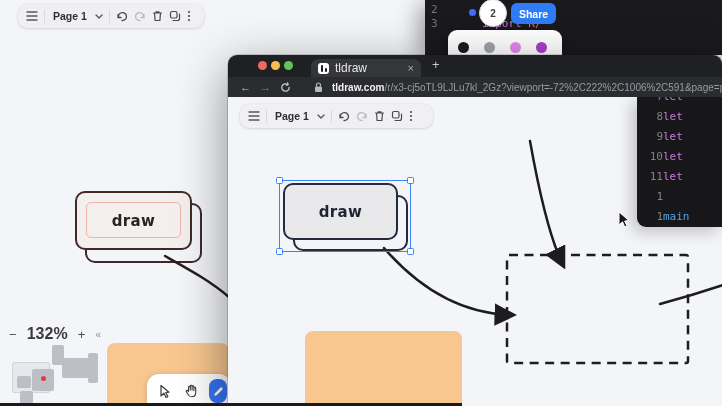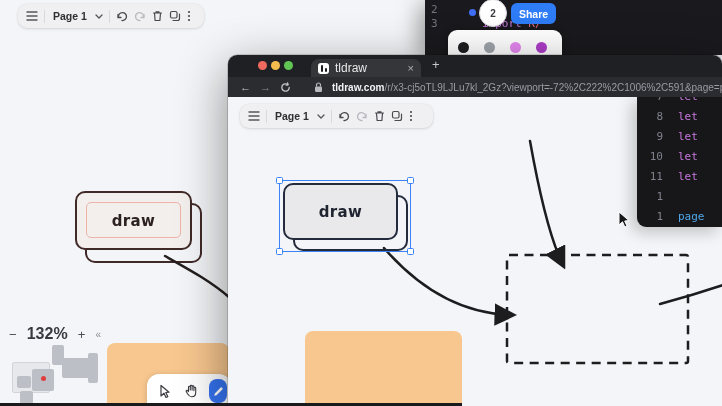--- a/index.html
+++ b/index.html
@@ -77,21 +77,21 @@
   .sel-outline { position:absolute; border:1.5px solid #3b82f6; background:transparent; }
   .handle { position:absolute; width:7px; height:7px; background:#fff; border:1.5px solid #3b82f6; border-radius:1.5px; z-index:6; }
 
   
   #code-panel { position:absolute; left:409px; top:0; width:85px; height:130px; background:#17171a;
     border-radius:0 0 0 9px; overflow:hidden; z-index:7; box-shadow:-5px 5px 16px rgba(0,0,0,.22);
     font-family:"DejaVu Sans Mono", monospace; padding-top:0; }
   .cline { height:20px; display:flex; align-items:center; font-size:11px; }
   .cline:first-child { margin-top:-11px; }
   .cline .n { width:26px; text-align:right; color:#80808c; }
-  .cline .c { margin-left:15px; }
+  .cline .c { }
 
   .dark-strip { position:absolute; left:0; top:403px; width:462px; height:3px; background:#1a1a1d; z-index:60; }
 </style>
 </head>
 <body>
 
 <div id="stage">
 
   <div class="canvas-bg"></div>
 
@@ -333,21 +333,21 @@
         <div class="cline">
             <span class="n">11</span>
             <span class="c kw">let</span>
           </div>
         <div class="cline">
             <span class="n">1</span>
             <span class="c"></span>
           </div>
         <div class="cline">
             <span class="n">1</span>
-            <span class="c fn">page</span>
+            <span class="c fn">main</span>
           </div>
       </div>
 
       <svg style="position:absolute; left:389px; top:114px; z-index:20;" width="13" height="18" viewBox="0 0 13 18">
         <path d="M2 1 L2 14 L5.5 10.8 L7.8 16 L10 15 L7.7 10 L12 9.6 Z" fill="#17171a" stroke="#fff" stroke-width="1"></path>
       </svg>
     </div>
   </div>
 
   <div class="dark-strip"></div>

